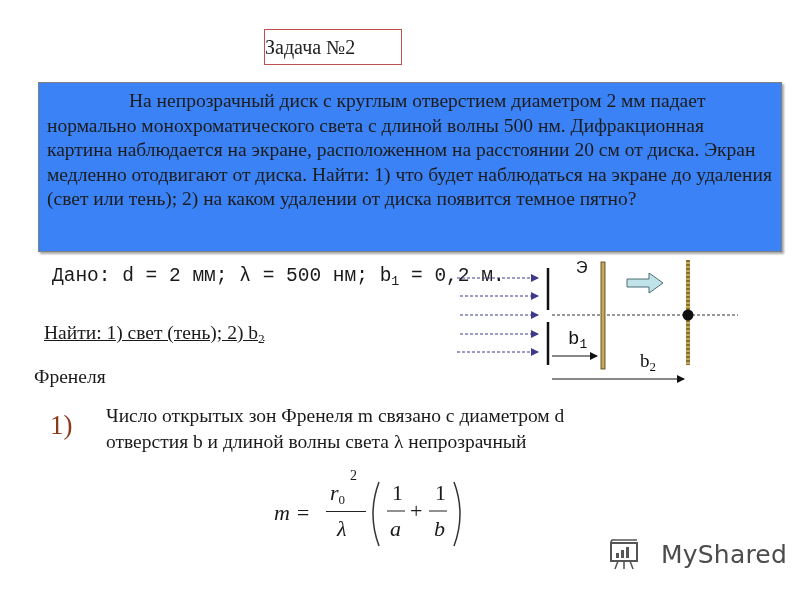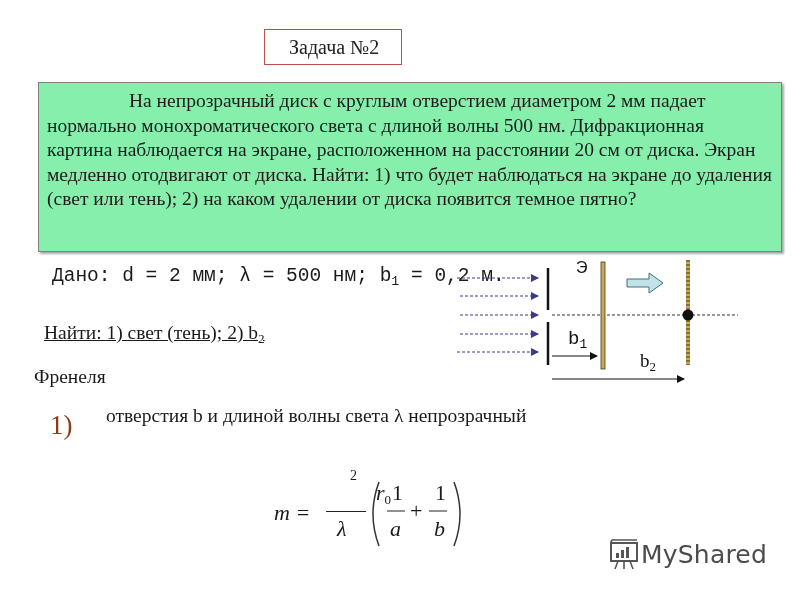--- a/index.html
+++ b/index.html
@@ -1,32 +1,32 @@
 <!DOCTYPE html>
 <html><head>
 <meta charset="utf-8">
 <style>
   html, body { margin:0; padding:0; }
   body { width:800px; height:600px; background:#ffffff; position:relative; overflow:hidden;
          font-family:"Liberation Serif", "DejaVu Serif", serif; color:#1a1a1a; }
   .abs { position:absolute; }
   .title-box { left:264px; top:29px; width:138px; height:36px; border:1px solid #c0504d; box-sizing:border-box;
-               font-size:20px; line-height:34px; padding-left:24px; color:#222; }
+               font-size:20px; line-height:34px; padding-left:0; color:#222; }
   .problem-box { left:38px; top:82px; width:744px; height:170px; box-sizing:border-box;
-                 background:#86efac; border:1.5px solid #808080; box-shadow:2px 2px 2px #a8a8a8;
+                 background:#3b82f6; border:1.5px solid #808080; box-shadow:2px 2px 2px #a8a8a8;
                  padding:6px 8px 0 8px; font-size:19.5px; line-height:24.6px; color:#1c1c1c; }
   .problem-box p { margin:0; text-indent:82px; text-align:left; }
   .given { left:52px; top:265px; font-size:19.5px;font-family:Liberation Mono, monospace; }
   .find { left:44px; top:322px; font-size:19.5px;text-decoration:underline; }
   .solution { left:34px; top:366px; font-size:19.5px; }
   .step-num { left:50px; top:410px; font-size:27px; color:#8b3a1a; }
   .step-text { left:106px; top:403px; font-size:19.5px; line-height:26px; }
   sub { font-size:0.68em; vertical-align:-0.3em; line-height:0; }
   .formula { left:274px; top:478px; width:190px; height:70px; font-style:italic; font-size:22px; }
-  .brand { left:607px; top:534px; height:40px; display:flex; align-items:center; gap:0;
+  .brand { left:607px; top:534px; height:40px; display:flex; align-items:center; gap:20px;
            font-family:"DejaVu Sans", sans-serif; font-size:25px; color:#4c4c4c; letter-spacing:0.2px; }
   .diagram { left:440px; top:255px; width:310px; height:135px; }
   .dlabel { position:absolute; font-size:19px; font-family:"Liberation Serif", serif; color:#111; }
 </style>
 </head>
 <body>
 
 <div class="abs title-box">Задача №2</div>
 
 <div class="abs problem-box">
@@ -35,26 +35,27 @@
 
 <div class="abs given"><span>Дано: d = 2 мм; λ = 500 нм; b</span><sub>1</sub><span> = 0,2 м.</span></div>
 
 <div class="abs find"><span>Найти: 1) свет (тень); 2) b</span><sub>2</sub></div>
 
 <div class="abs solution">Френеля</div>
 
 <div class="abs step-num">1)</div>
 
 <div class="abs step-text">
+  <div>Число открытых зон Френеля m связано с диаметром d</div>
   <div>отверстия b и длиной волны света λ непрозрачный</div>
 </div>
 
 <div class="abs formula">
   <span class="abs" style="left:0; top:22px;">m =</span>
-  <span class="abs" style="left:56px; top:2px;margin-left:46px;"><span>r</span><sub style="font-size:13px; font-style:normal;">0</sub></span>
+  <span class="abs" style="left:56px; top:2px;"><span>r</span><sub style="font-size:13px; font-style:normal;">0</sub></span>
   <span class="abs" style="left:76px; top:-10px; font-size:14px; font-style:normal;">2</span>
   <div class="abs" style="left:52px; top:33px; width:40px; height:1px; background:#222;"></div>
   <span class="abs" style="left:63px; top:38px;">λ</span>
   <svg class="abs" style="left:95px; top:0;" width="95" height="72">
     <path d="M10 4 Q-2 36 10 68" stroke="#333" stroke-width="1.5" fill="none"></path>
     <path d="M85 4 Q97 36 85 68" stroke="#333" stroke-width="1.5" fill="none"></path>
     <line x1="18" y1="33" x2="36" y2="33" stroke="#222" stroke-width="1"></line>
     <line x1="60" y1="33" x2="78" y2="33" stroke="#222" stroke-width="1"></line>
   </svg>
   <span class="abs" style="left:118px; top:2px; font-style:normal;">1</span>

